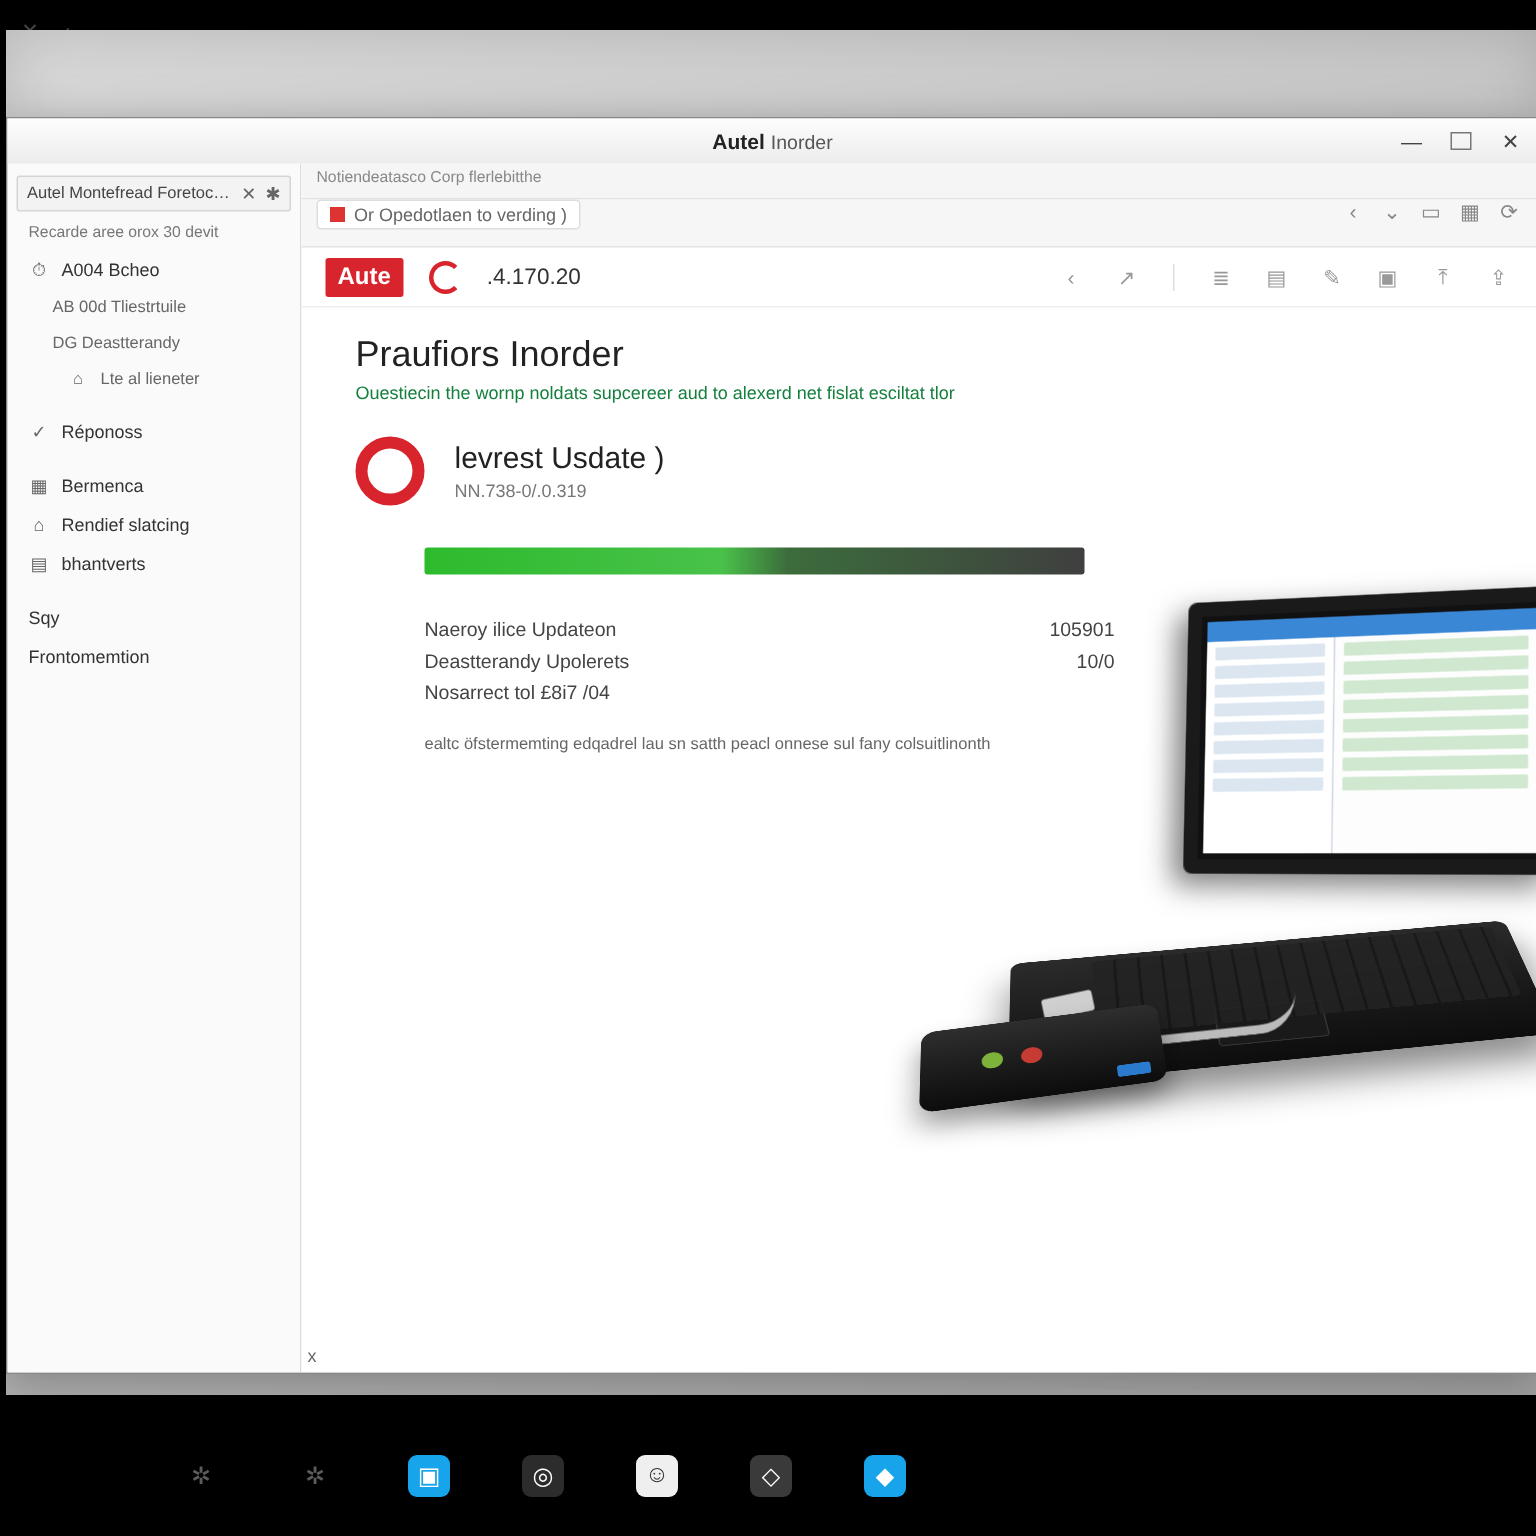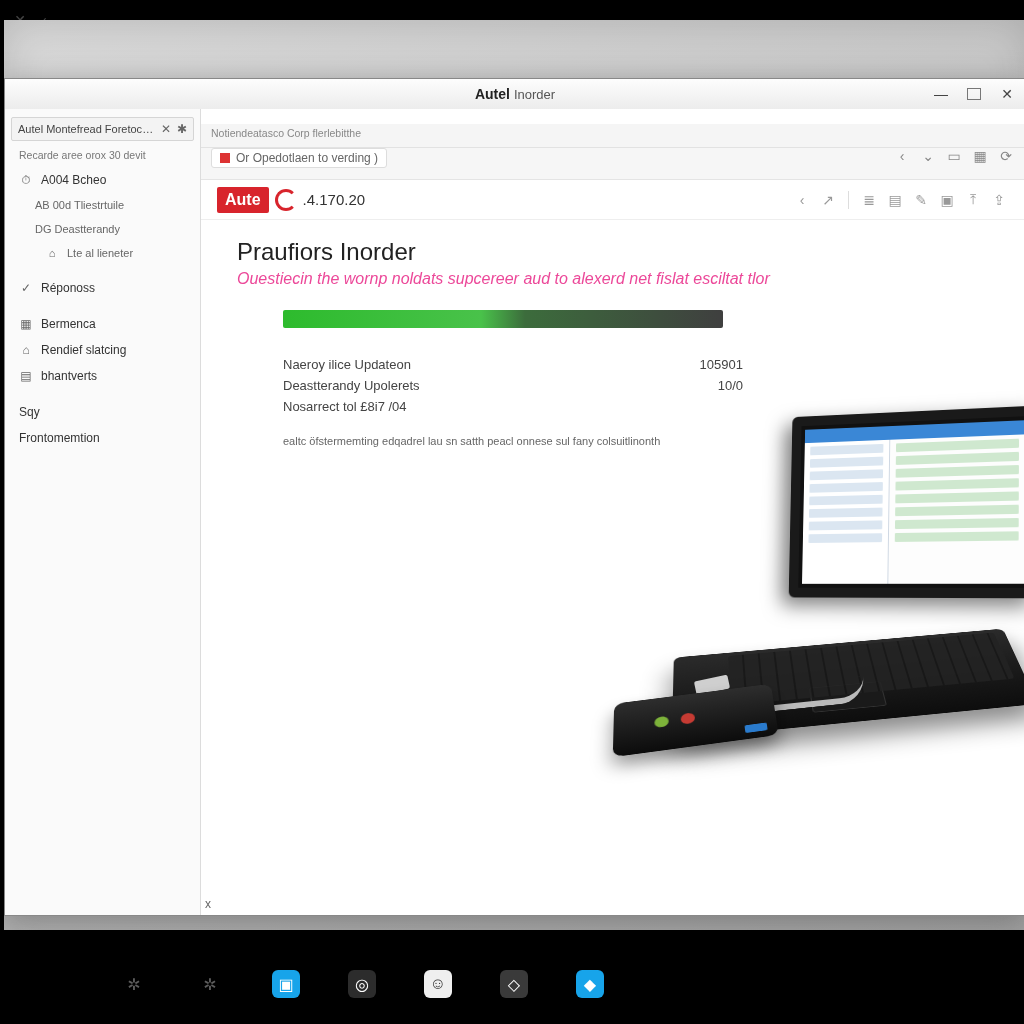--- a/index.html
+++ b/index.html
@@ -64,45 +64,45 @@
 .sb-tab .x { font-size:12px; color:#666; }
 .sb-tab .pin { font-size:12px; color:#666; }
 .sb-caption { font-size:10.5px; color:#777; padding:2px 14px 6px; }
 .sb-item { display:flex; align-items:center; gap:8px; padding:6px 14px; cursor:pointer; color:#333;}
 .sb-item .ic { width:14px; text-align:center; color:#666; }
 .sb-sub { padding-left:30px; font-size:11px; color:#666;}
 .sb-divider { height:10px; }
 
 
 .pane { flex:1; display:flex; flex-direction:column; background:#fff; }
-.pane-tabs { height:24px; background:#f5f5f5; border-bottom:1px solid #e2e2e2; padding:3px 10px; font-size:10.5px; color:#888;margin-top:15px;}
+.pane-tabs { height:24px; background:#f5f5f5; border-bottom:1px solid #e2e2e2; padding:3px 10px; font-size:10.5px; color:#888;}
 .addrbar {
   height:32px; background:#f6f6f6; border-bottom:1px solid #e4e4e4;
   display:flex; align-items:flex-start; gap:8px; padding:0 10px;
   font-size:12px; color:#666;
 }
 .addr-chip { display:flex; align-items:center; gap:6px; background:#fff; border:1px solid #ddd; padding:2px 8px; border-radius:3px;}
 .addr-chip .sq { width:10px;height:10px;background:#d33; }
 .addr-spacer { flex:1; }
 .addr-icon { width:18px; text-align:center; color:#888; font-size:14px;}
 
 .toolbar2 {
-  height:40px; display:flex; align-items:center; gap:6px; padding:0 16px;
+  height:40px; display:flex; align-items:center; gap:17px; padding:0 16px;
   border-bottom:1px solid #eee;
 }
 .badge-brand { background:#d8242c; color:#fff; font-weight:700; font-size:16px; padding:4px 8px; border-radius:2px;}
 .spinner { width:22px;height:22px;border:3px solid #d8242c; border-right-color:transparent; border-radius:50%; }
 .toolbar2 .ver { font-size:15px; color:#333; }
 .toolbar2 .spacer { flex:1; }
 .tb-icon { width:20px; color:#999; text-align:center; font-size:14px; }
 .tb-sep { width:1px; height:18px; background:#ddd; margin:0 4px;}
 
 .content { padding:18px 36px; position:relative; flex:1; }
 .h1 { font-size:24px; font-weight:400; color:#222; margin-bottom:4px;}
-.subtitle { font-size:16px; color:#ec4899; margin-bottom:22px;font-style:italic;}
+.subtitle { font-size:12px; color:#15803d; margin-bottom:22px;}
 .update-block { display:flex; align-items:center; gap:20px; margin-bottom:28px;}
 .ring { width:46px;height:46px;border:8px solid #d8242c; border-radius:50%;}
 .update-block .ut { font-size:20px; color:#222;}
 .update-block .uv { font-size:12px; color:#777; margin-top:2px;}
 .progress {
   width:440px; height:18px; background:linear-gradient(90deg,#2dbb2d 0%,#49c24a 45%,#3c6c3c 55%,#3f3f3f 100%);
   margin:8px 0 26px 46px; border-radius:2px;
 }
 .stats { margin-left:46px; font-size:13px; color:#444; width:460px;}
 .stats .row { display:flex; justify-content:space-between; padding:3px 0;}
@@ -273,20 +273,27 @@
           <span class="tb-icon">✎</span>
           <span class="tb-icon">▣</span>
           <span class="tb-icon">⤒</span>
           <span class="tb-icon">⇪</span>
         </div>
 
         <div class="content">
           <div class="h1">Praufiors Inorder</div>
           <div class="subtitle">Ouestiecin the wornp noldats supcereer aud to alexerd net fislat esciltat tlor</div>
 
+          <div class="update-block">
+            <div class="ring"></div>
+            <div>
+              <div class="ut">levrest Usdate )</div>
+              <div class="uv">NN.738-0/.0.319</div>
+            </div>
+          </div>
 
           <div class="progress"></div>
 
           <div class="stats">
             <div class="row">
               <span>Naeroy ilice Updateon</span>
               <span>105901</span>
             </div>
             <div class="row">
               <span>Deastterandy Upolerets</span>

